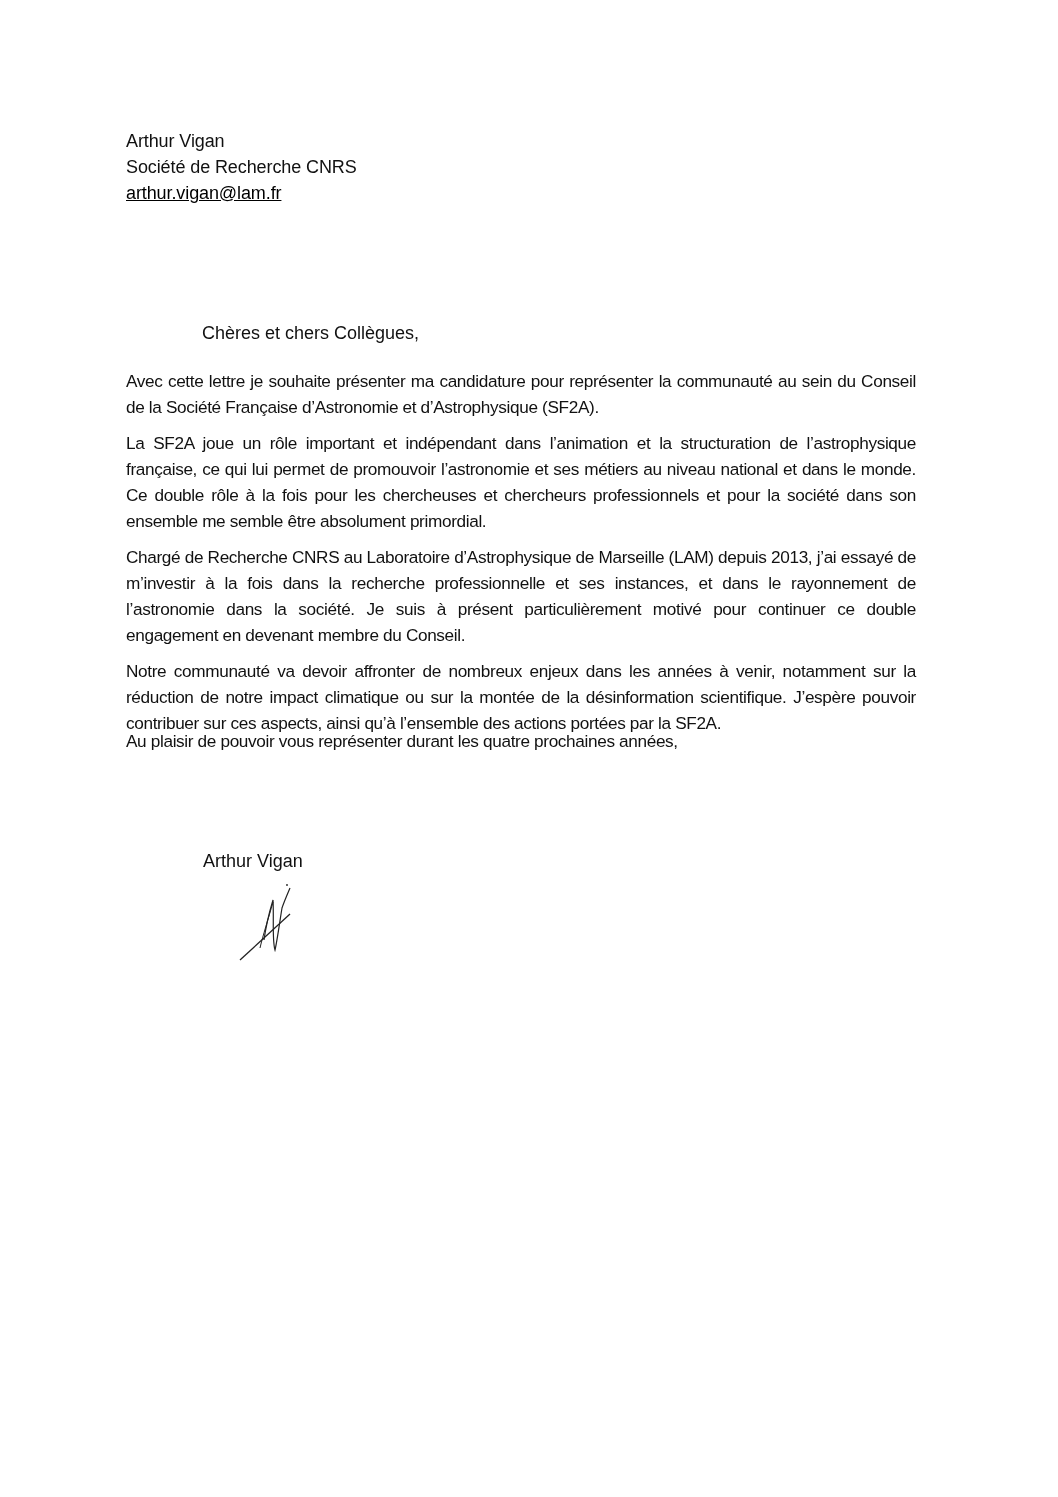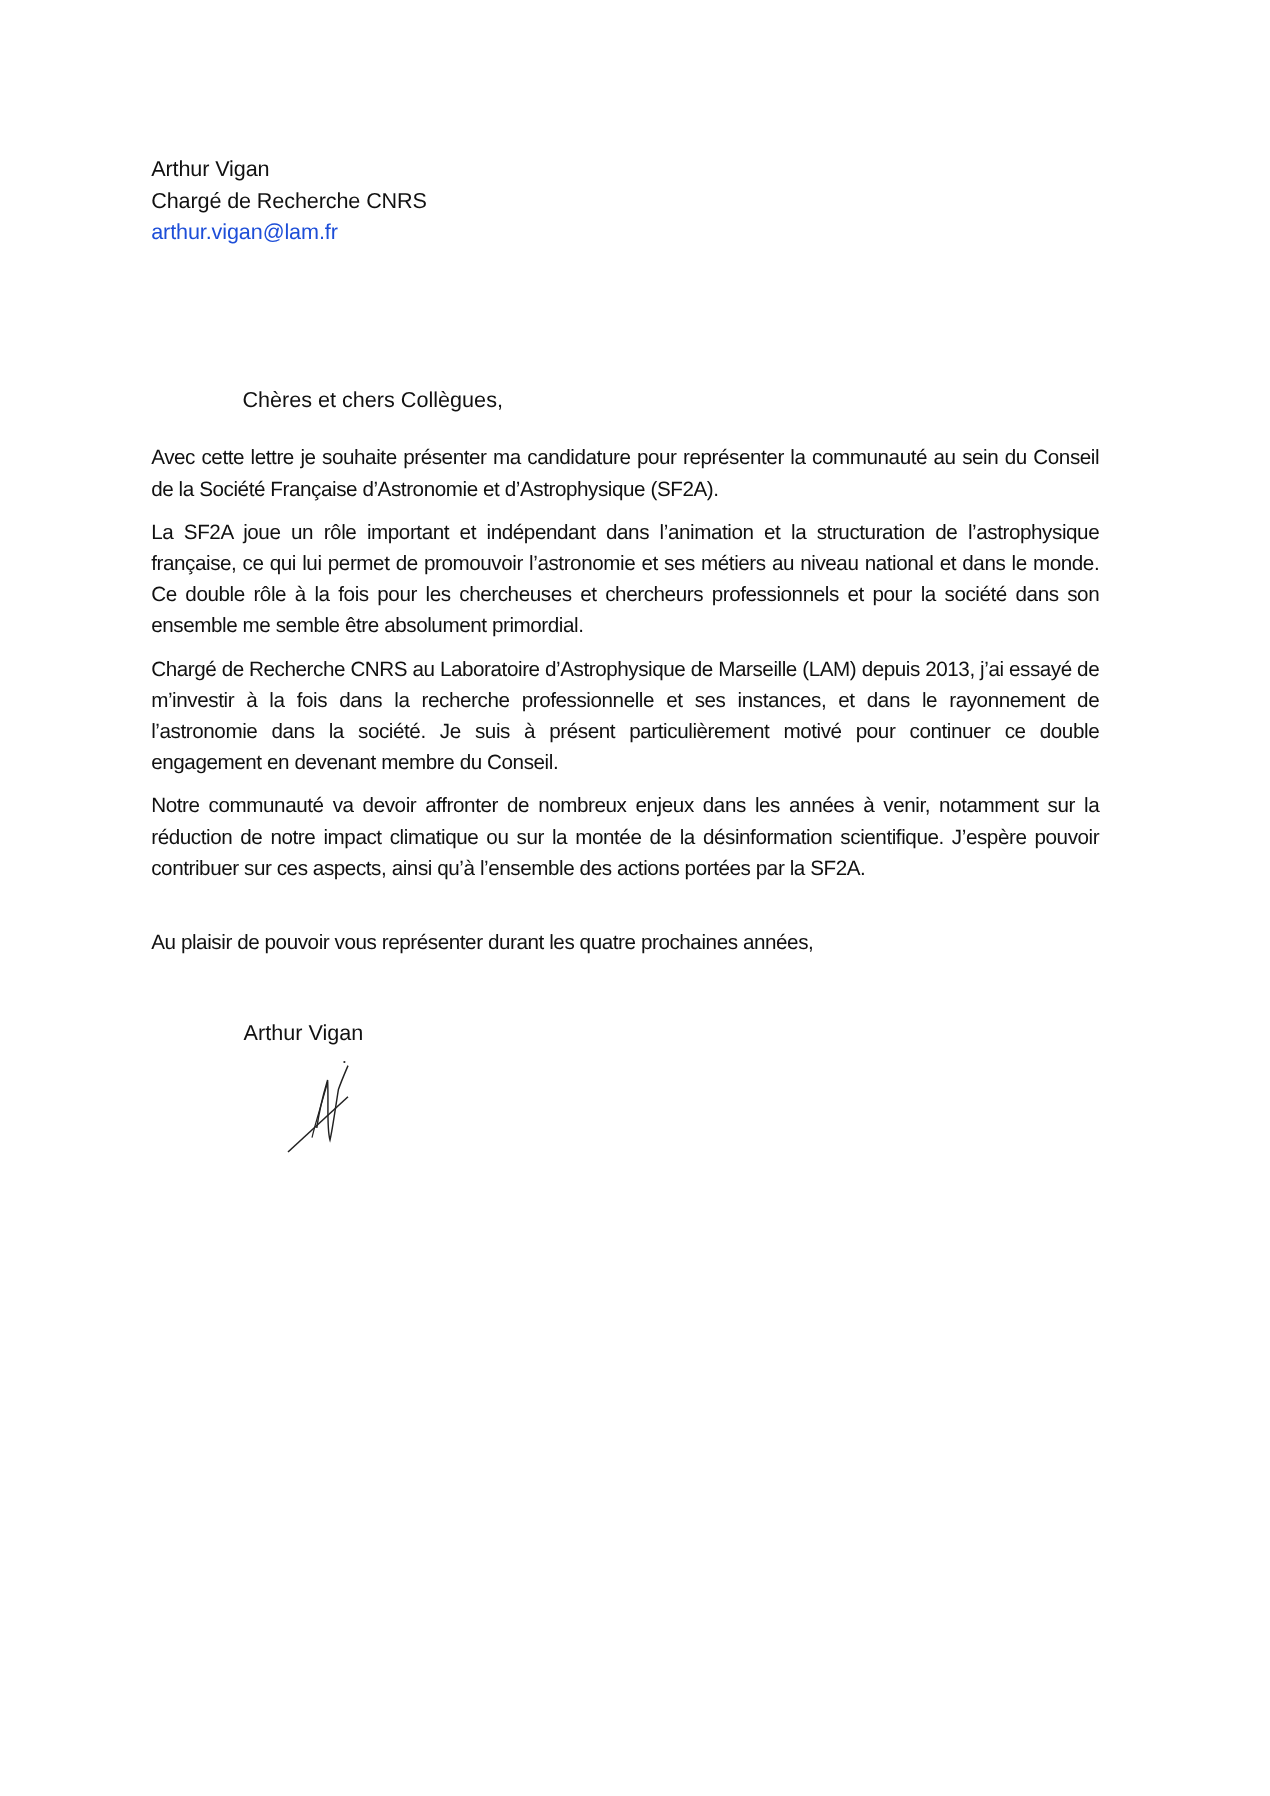--- a/index.html
+++ b/index.html
@@ -7,50 +7,50 @@
   .page {
     position: absolute; left: 0; top: 0; width: 1058px; height: 1077px;
     background: #ffffff; color: #111111;
     font-family: "Liberation Sans", sans-serif;
   }
   .sender {
     position: absolute; left: 126px; top: 128px;
     font-size: 18px; line-height: 26px; letter-spacing: -0.1px;
   }
   .sender div { white-space: nowrap; }
-  .email { color: #1d4ed8; cursor: pointer; }
+  .email { color: #000000; text-decoration: underline; cursor: pointer; }
   .salutation {
     position: absolute; left: 202px; top: 320px;
     font-size: 18px; line-height: 26px;
   }
   .body-text {
     position: absolute; left: 126px; top: 368px; width: 806px;
     font-size: 17.2px; line-height: 26px; letter-spacing: -0.35px;
   }
   .body-text p { margin: 0 16px 10px 0; text-align: justify; }
   .closing {
-    position: absolute; left: 126px; top: 772px;
+    position: absolute; left: 126px; top: 728px;
     font-size: 17.2px; line-height: 26px; letter-spacing: -0.35px;
   }
   .signoff-name {
     position: absolute; left: 203px; top: 848px;
     font-size: 18px; line-height: 26px;
   }
   .signature {
     position: absolute; left: 230px; top: 880px; width: 80px; height: 85px;
   }
 </style>
 </head>
 <body>
 
 <div class="page">
 
   <div class="sender">
     <div>Arthur Vigan</div>
-    <div>Chargé de Recherche CNRS</div>
+    <div>Société de Recherche CNRS</div>
     <div><a class="email">arthur.vigan@lam.fr</a></div>
   </div>
 
   <div class="salutation">Chères et chers Collègues,</div>
 
   <div class="body-text">
     <p>Avec cette lettre je souhaite présenter ma candidature pour représenter la communauté au sein du Conseil de la Société Française d’Astronomie et d’Astrophysique (SF2A).</p>
     <p>La SF2A joue un rôle important et indépendant dans l’animation et la structuration de l’astrophysique française, ce qui lui permet de promouvoir l’astronomie et ses métiers au niveau national et dans le monde. Ce double rôle à la fois pour les chercheuses et chercheurs professionnels et pour la société dans son ensemble me semble être absolument primordial.</p>
     <p>Chargé de Recherche CNRS au Laboratoire d’Astrophysique de Marseille (LAM) depuis 2013, j’ai essayé de m’investir à la fois dans la recherche professionnelle et ses instances, et dans le rayonnement de l’astronomie dans la société. Je suis à présent particulièrement motivé pour continuer ce double engagement en devenant membre du Conseil.</p>
     <p>Notre communauté va devoir affronter de nombreux enjeux dans les années à venir, notamment sur la réduction de notre impact climatique ou sur la montée de la désinformation scientifique. J’espère pouvoir contribuer sur ces aspects, ainsi qu’à l’ensemble des actions portées par la SF2A.</p>

